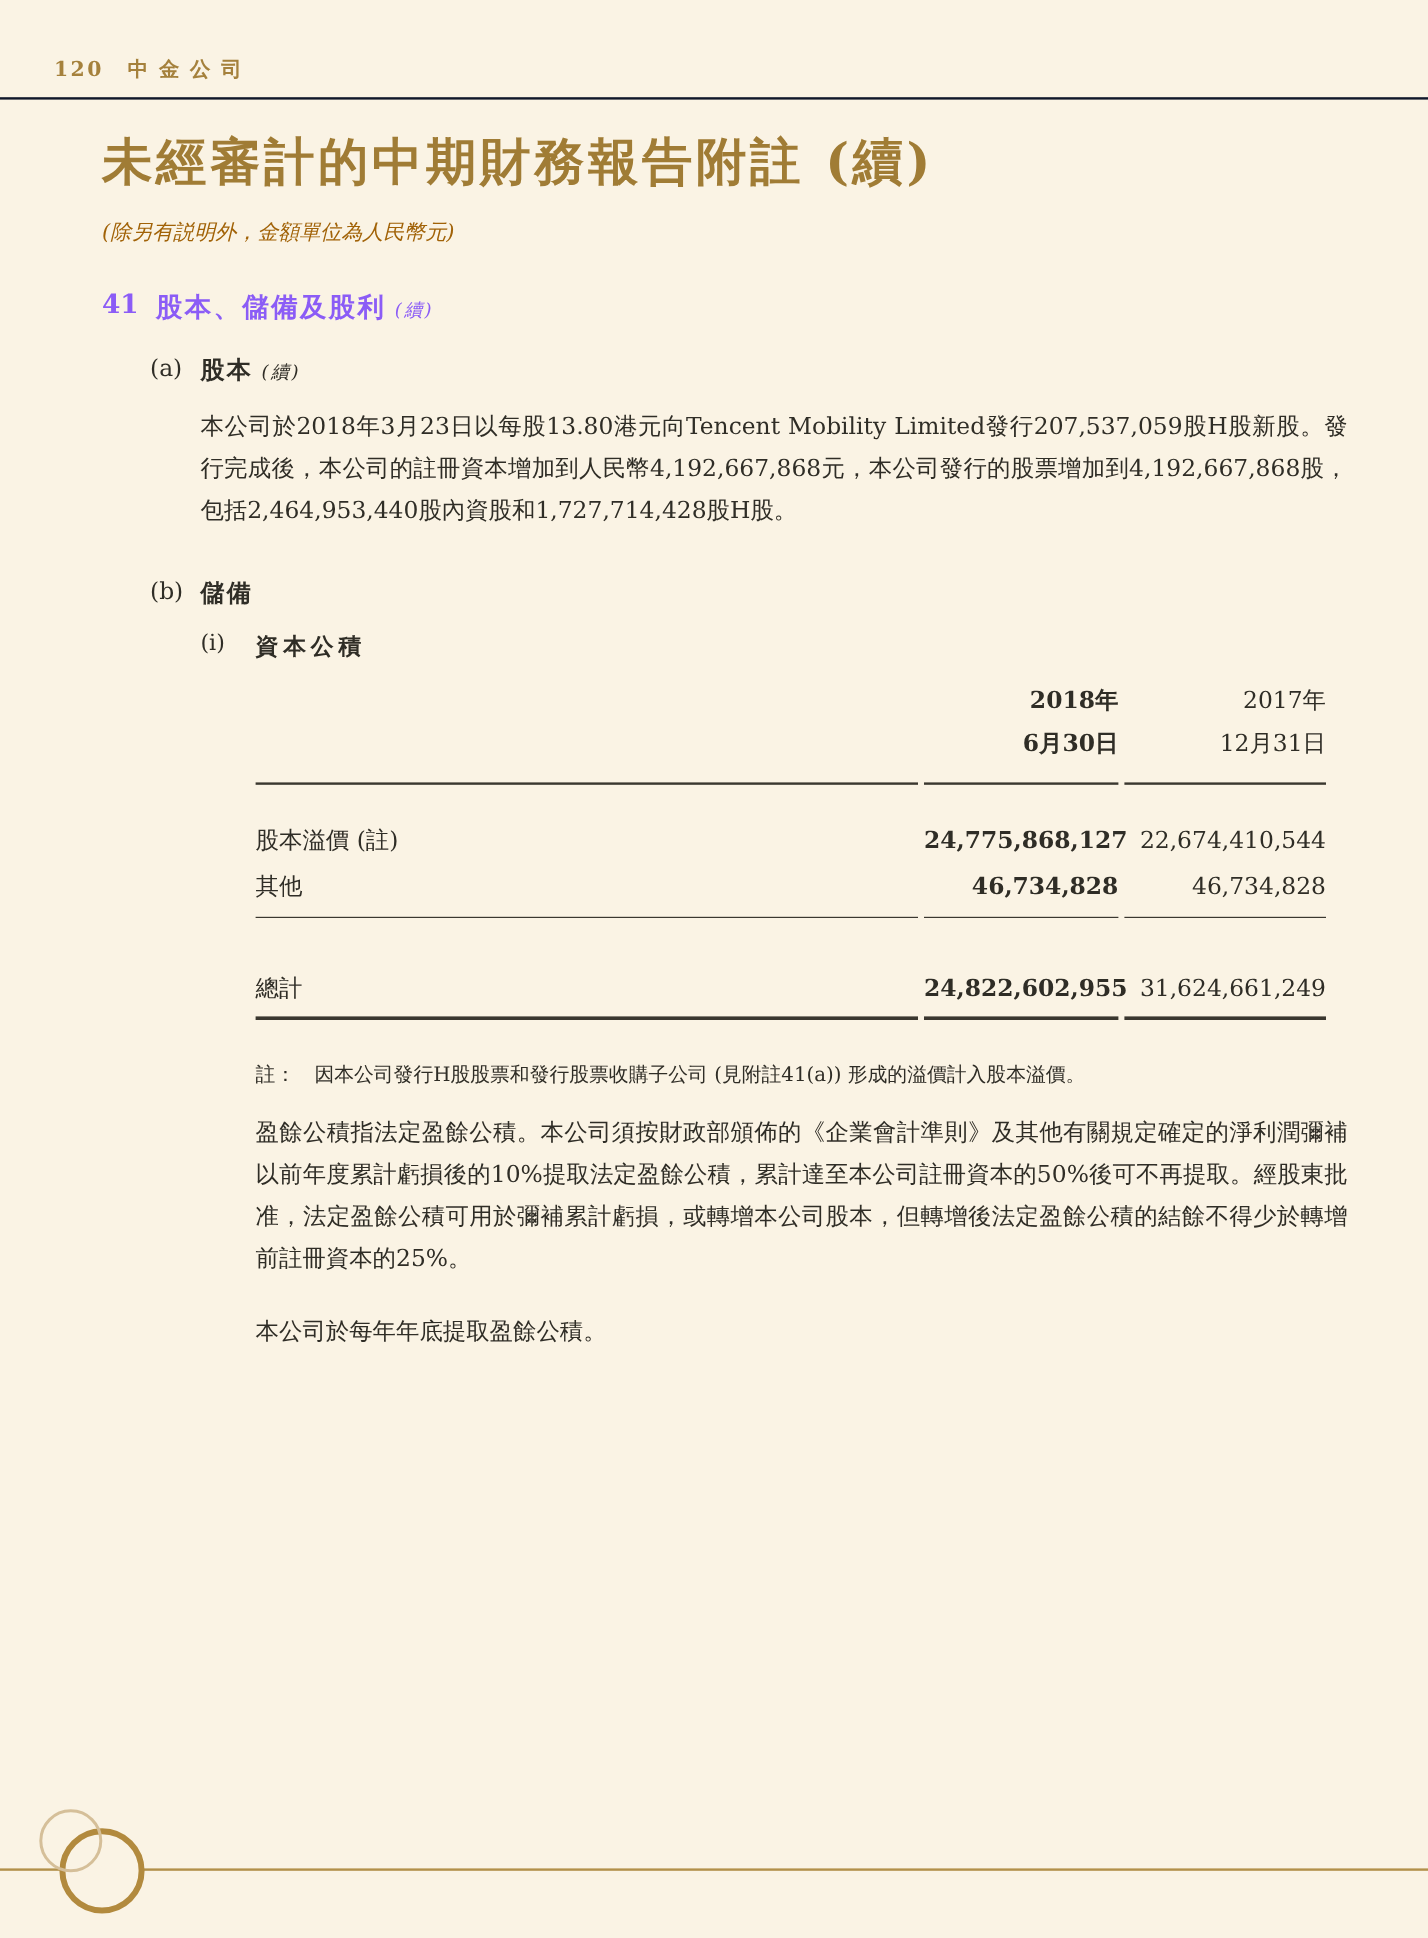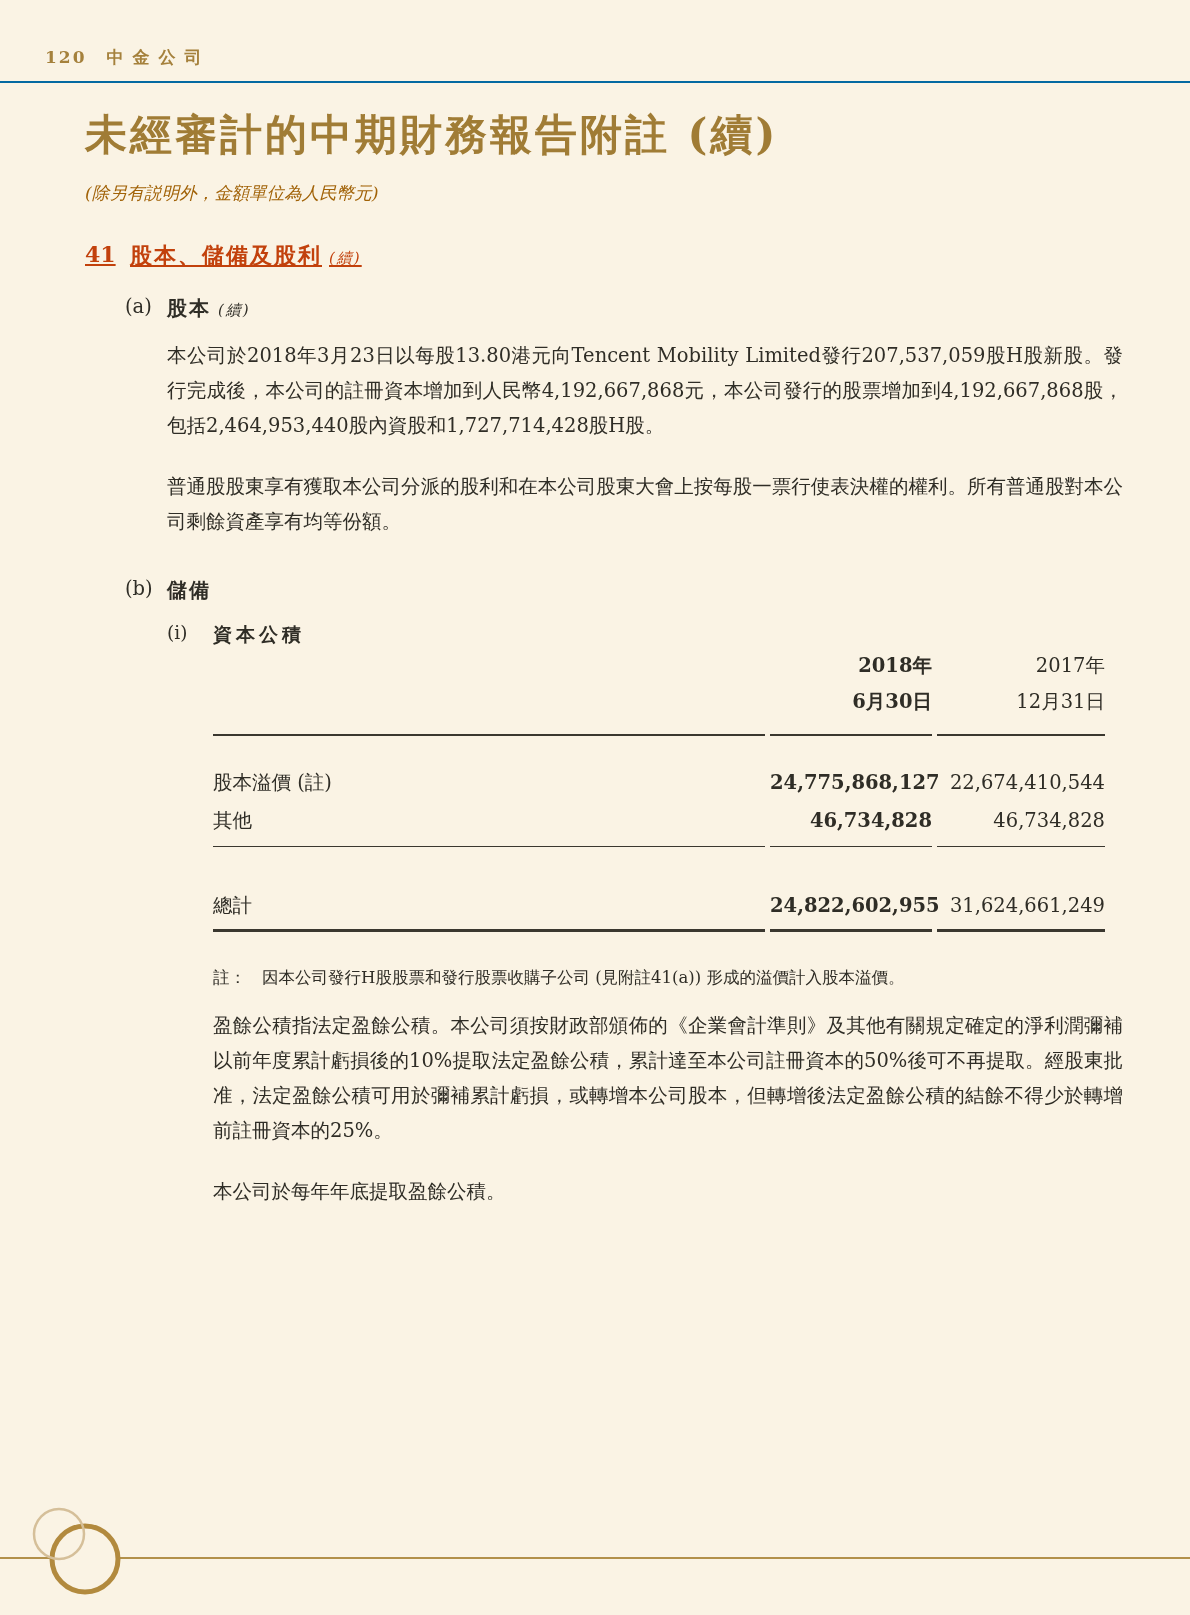--- a/index.html
+++ b/index.html
@@ -9,21 +9,21 @@
     width: 1190px; height: 1615px;
     margin: 0 auto;
     background: #faf3e4;
     font-family: "DejaVu Serif", "Liberation Serif", serif;
     color: #2f2d26;
     overflow: hidden;
   }
   
   .runhead {
     padding: 46px 0 12px 45px;
-    border-bottom: 2px solid #0369a1;
+    border-bottom: 2px solid #0f172a;
     color: #a5813c;
     font-size: 17px;
     font-weight: bold;
   }
   .runhead .pageno { letter-spacing: 2px; margin-right: 14px; }
   .runhead .company { letter-spacing: 9px; }
   
   .main { padding: 0 67px 0 85px; }
   h1.doc-title {
     margin-top: 26px;
@@ -33,21 +33,21 @@
     color: #a07c35;
     letter-spacing: 3px;
   }
   .doc-subtitle {
     margin-top: 20px;
     font-style: italic;
     font-size: 17.5px;
     color: #a16207;
   }
   
-  .sec41 { display: flex; margin-top: 36px; color: #c2410c; text-decoration: underline; }
+  .sec41 { display: flex; margin-top: 36px; color: #8b5cf6; }
   .sec41 .sec-num { width: 45px; font-size: 22px; font-weight: bold; }
   .sec41 .sec-head { font-size: 22px; font-weight: bold; letter-spacing: 2px; }
   .sec41 .cont, .lvl .cont { font-size: 15px; font-style: italic; font-weight: normal; margin-left: 7px; }
   
   .lvl { display: flex; }
   .lvl-a { margin-left: 40px; margin-top: 24px; }
   .lvl-a > .lbl { width: 42px; font-size: 19.5px; }
   .lvl-a > .hd  { font-size: 20px; font-weight: bold; letter-spacing: 2px; }
   .lvl-i { margin-top: 18px; }
   .lvl-i > .lbl { width: 46px; font-size: 18.5px; }
@@ -55,21 +55,21 @@
   .indent-1 { margin-left: 82px; }   
   .indent-2 { margin-left: 46px; }   
   p.body {
     font-size: 19.5px;
     line-height: 35px;
     text-align: justify;
     margin-top: 16px;
   }
   p.body + p.body { margin-top: 26px; }
   
-  .fintable { width: 892px; font-size: 19.5px; }
+  .fintable { margin-top: 14px; width: 892px; font-size: 19.5px; }
   .trow { display: flex; column-gap: 5px; align-items: flex-end; }
   .c-label { flex: 1 1 auto; }
   .c-cur { width: 162px; text-align: right; }
   .c-pri { width: 168px; text-align: right; }
   .thead .c-cur { font-weight: bold; }
   .thead div div { line-height: 36px; }
   .rule { display: flex; column-gap: 5px; margin-top: 14px; }
   .rule i { display: block; border-top: 2px solid #3a372f; }
   .rule .s1 { flex: 1 1 auto; }
   .rule .s2 { width: 162px; }
@@ -115,21 +115,20 @@
       <span class="sec-head"><span>股本、儲備及股利</span><span class="cont">(續)</span></span>
     </div>
 
     <div class="lvl lvl-a">
       <span class="lbl">(a)</span>
       <span class="hd"><span>股本</span><span class="cont">(續)</span></span>
     </div>
 
     <div class="indent-1">
       <p class="body">本公司於2018年3月23日以每股13.80港元向Tencent Mobility Limited發行207,537,059股H股新股。發行完成後，本公司的註冊資本增加到人民幣4,192,667,868元，本公司發行的股票增加到4,192,667,868股，包括2,464,953,440股內資股和1,727,714,428股H股。</p>
-      <p class="body">普通股股東享有獲取本公司分派的股利和在本公司股東大會上按每股一票行使表決權的權利。所有普通股對本公司剩餘資產享有均等份額。</p>
     </div>
 
     <div class="lvl lvl-a" style="margin-top:38px;">
       <span class="lbl">(b)</span>
       <span class="hd">儲備</span>
     </div>
 
     <div class="indent-1">
 
       <div class="lvl lvl-i">

